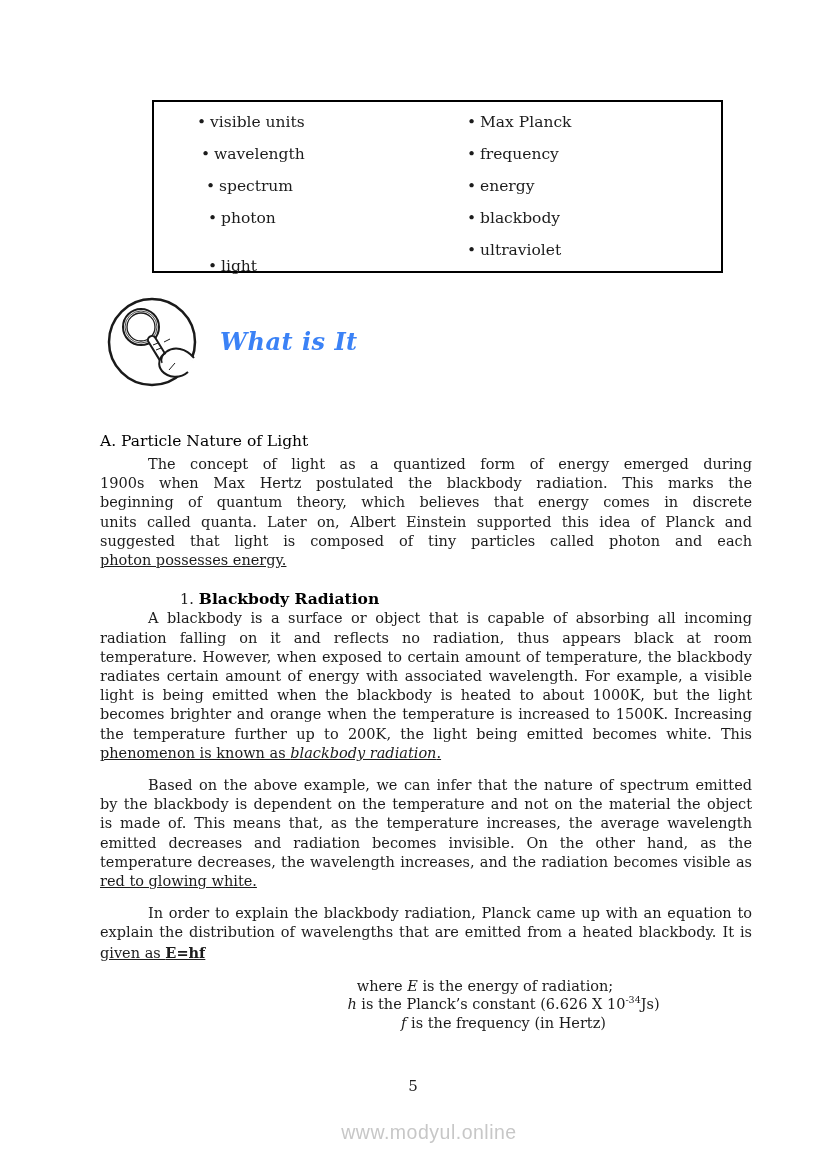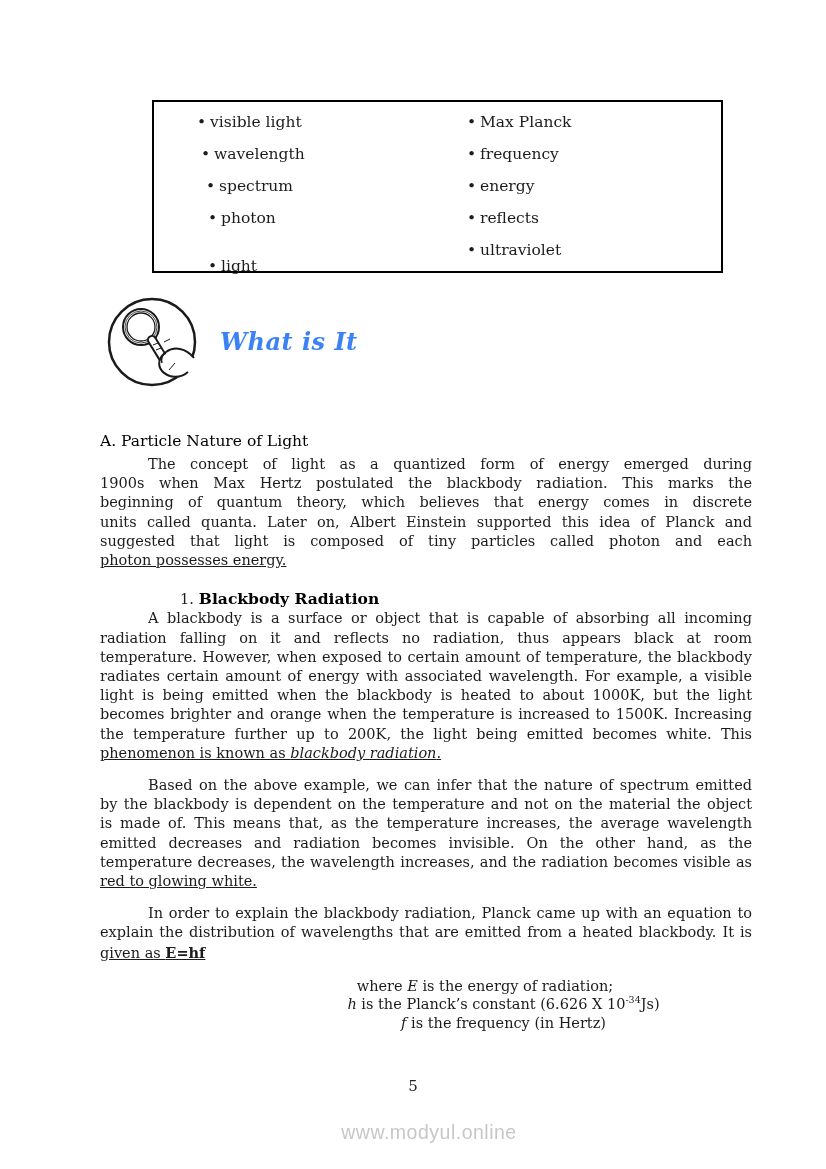--- a/index.html
+++ b/index.html
@@ -56,31 +56,31 @@
     font-family:Liberation Sans, sans-serif; font-size:19.5px; color:#c7c7c7; letter-spacing:0.5px;
   }
 </style>
 </head>
 <body>
 
 <div class="page">
 
   <div class="vocab-box">
     <ul class="vb-col vb-left">
-      <li>visible light</li>
+      <li>visible units</li>
       <li>wavelength</li>
       <li>spectrum</li>
       <li>photon</li>
       <li>light</li>
     </ul>
     <ul class="vb-col vb-right">
       <li>Max Planck</li>
       <li>frequency</li>
       <li>energy</li>
-      <li>reflects</li>
+      <li>blackbody</li>
       <li>ultraviolet</li>
     </ul>
   </div>
 
   <div class="wii-icon">
     <svg width="92" height="92" viewBox="0 0 92 92">
       <circle cx="46" cy="46" r="43" fill="#ffffff" stroke="#1a1a1a" stroke-width="2.5"></circle>
 
       <circle cx="35" cy="31" r="18" fill="#ffffff" stroke="#1a1a1a" stroke-width="2"></circle>
       <circle cx="35" cy="31" r="14" fill="none" stroke="#1a1a1a" stroke-width="1.3"></circle>

